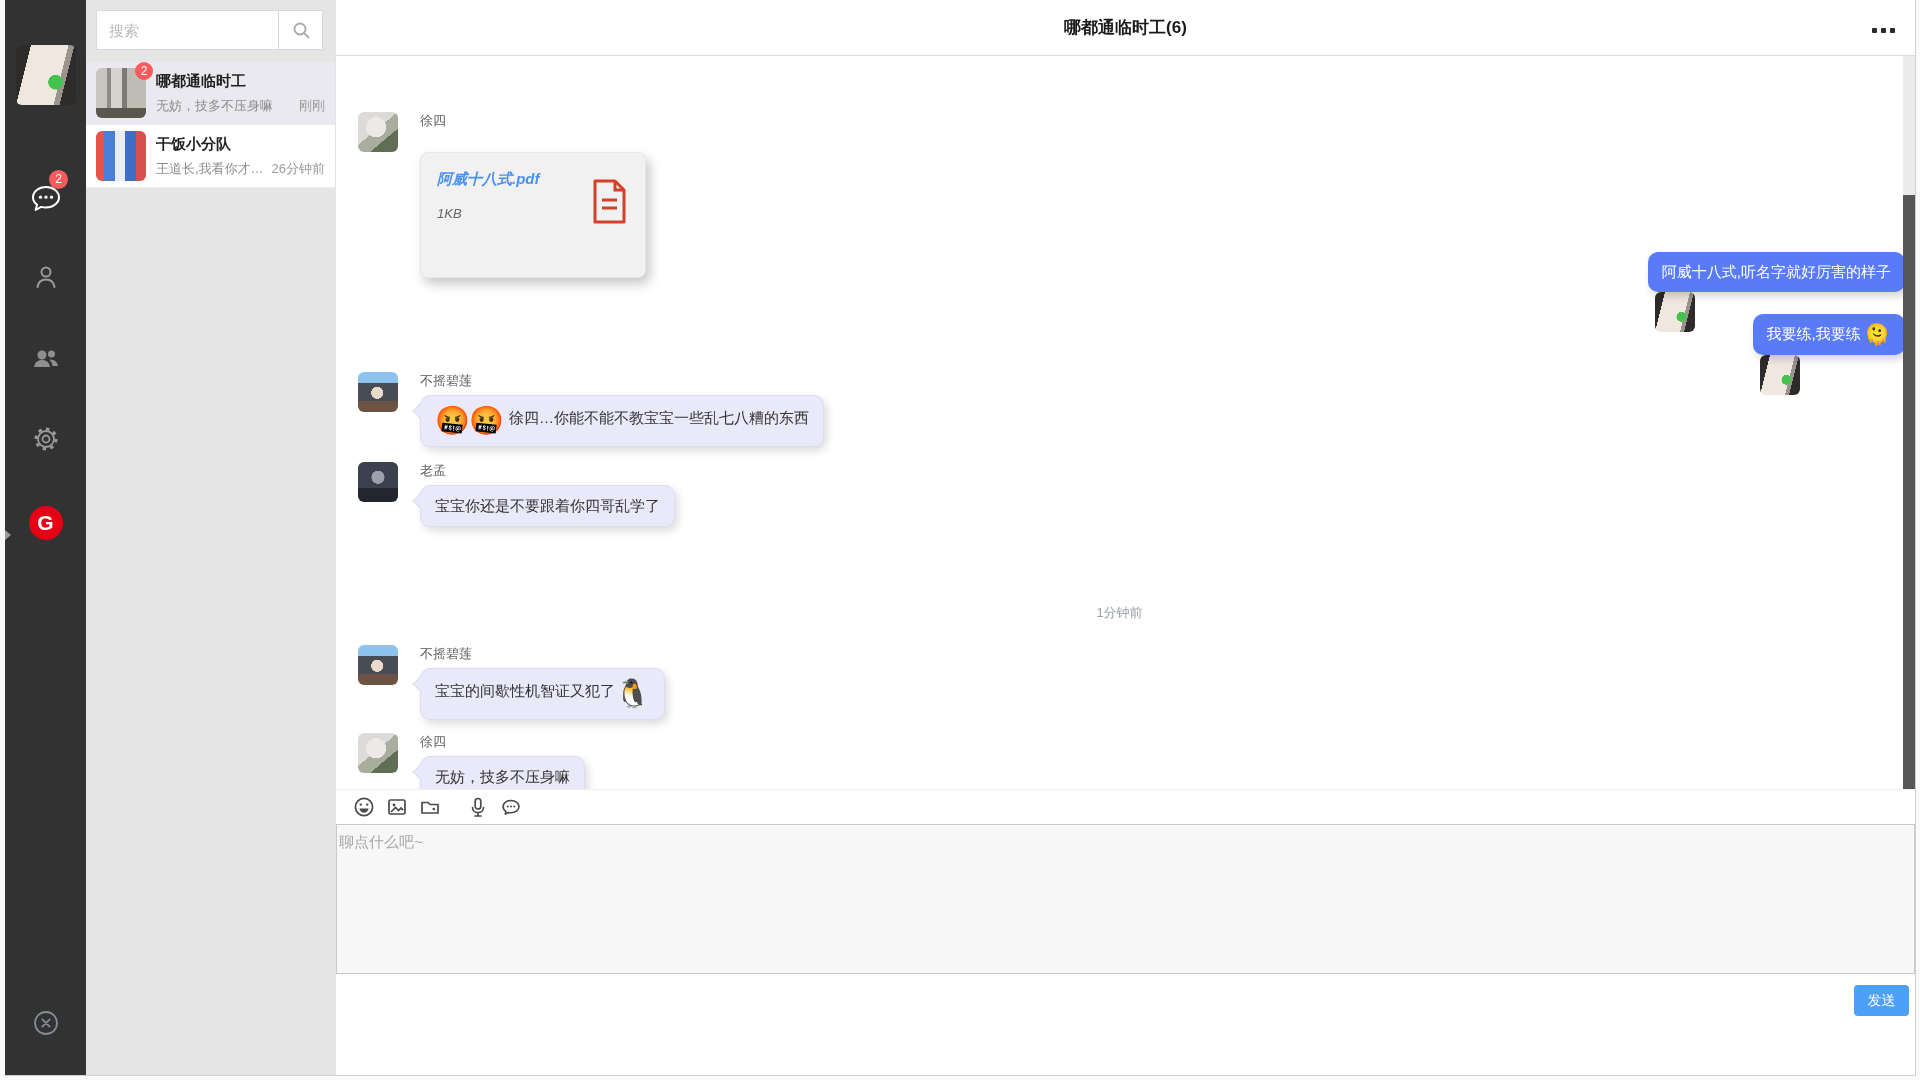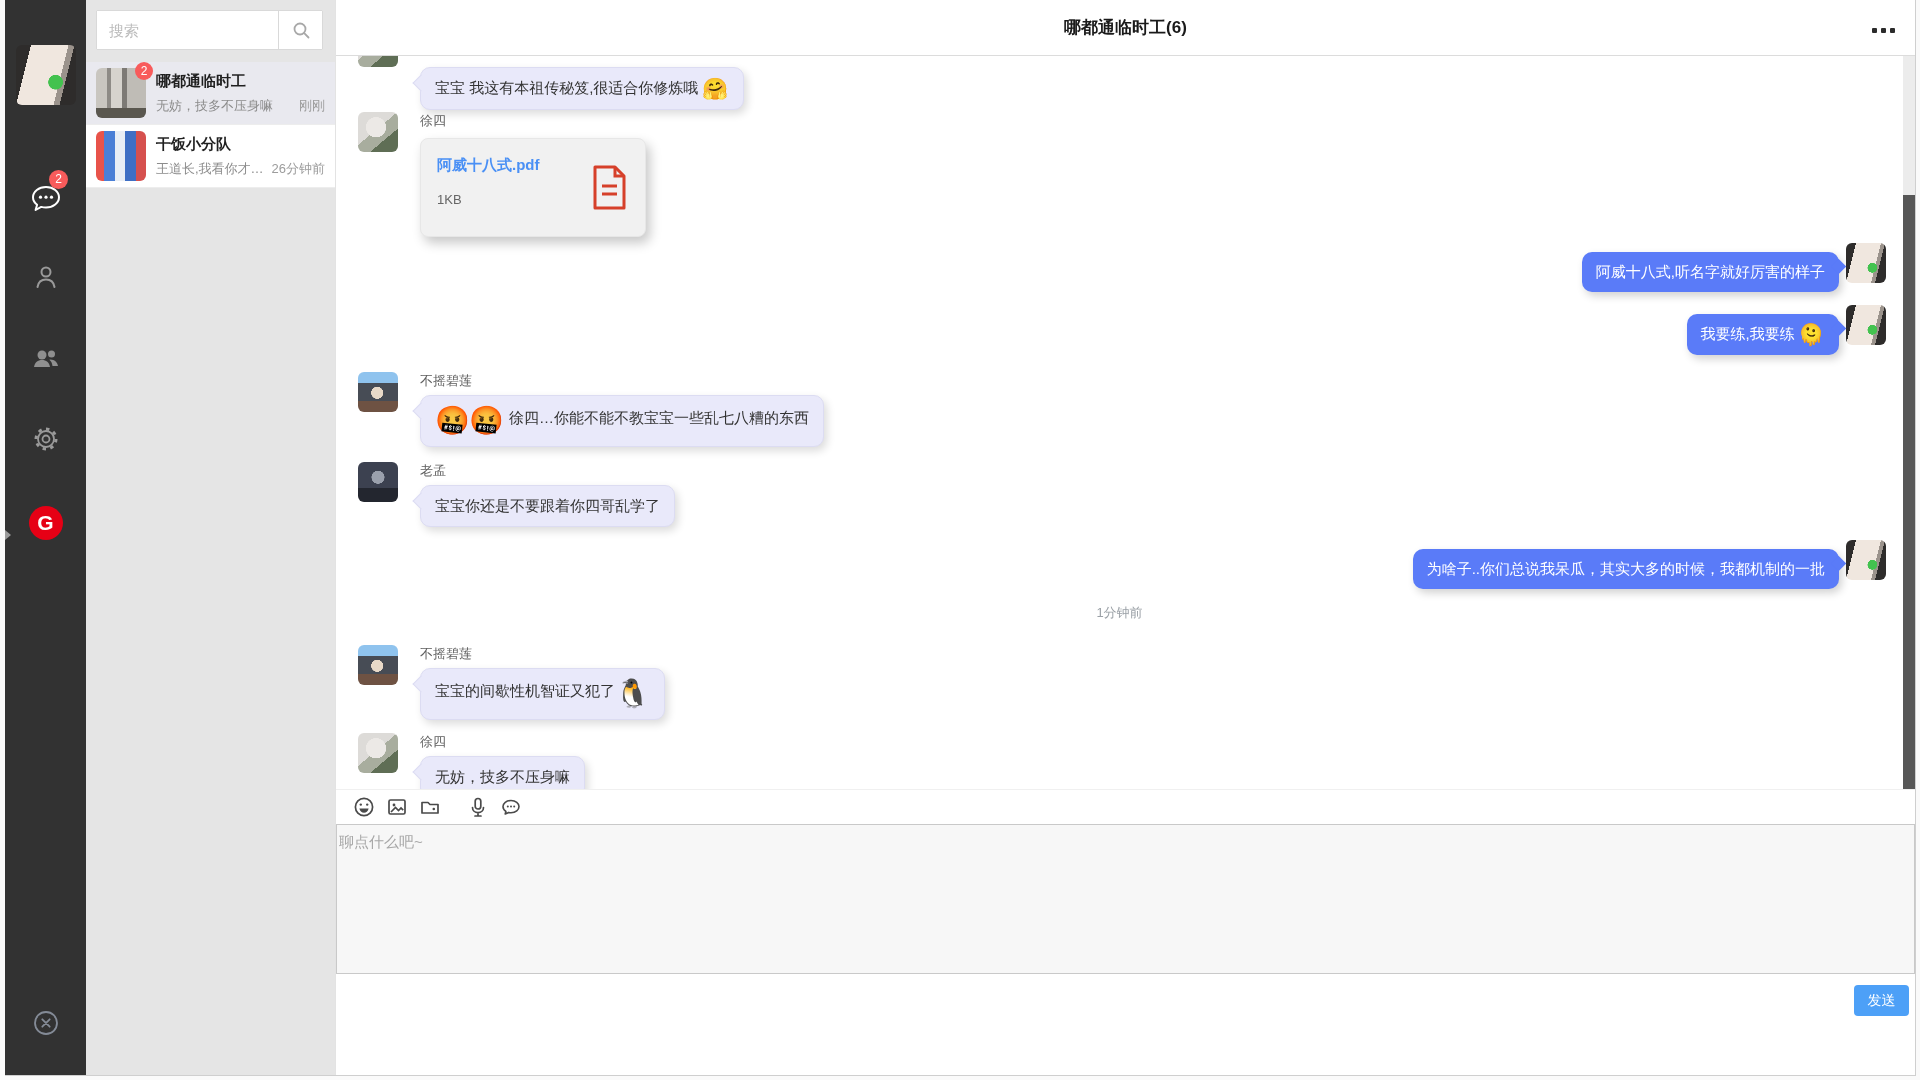--- a/index.html
+++ b/index.html
@@ -65,37 +65,37 @@
   .chat-title { position:absolute; left:0; right:0; top:0; line-height:56px; text-align:center; font-size:17px; font-weight:bold; color:#1a1a1a; }
   .more-btn { position:absolute; right:16px; top:24px; display:flex; gap:4px; cursor:pointer; padding:4px; }
   .more-btn i { width:5px; height:5px; background:#2b2b2b; border-radius:1px; }
 
   .msgs { position:absolute; left:0; top:56px; right:0; height:789px; overflow:hidden; background:#fff; }
 
   .scrollbar { position:absolute; right:0; top:0; width:12px; height:789px; background:#ececec; }
   .scroll-thumb { position:absolute; left:0; top:139px; width:12px; height:643px; background:#575757; }
 
   .row { position:absolute; left:22px; display:flex; align-items:flex-start; }
-  .row.right { left:auto; right:29px; }
+  .row.right { left:auto; right:10px;flex-direction:column; }
   .m-av { width:40px; height:40px; flex:none; }
   .m-body { margin-left:22px; }
   .m-name { font-size:13px; color:#5f5f5f; height:18px; line-height:18px; }
   .bubble { position:relative; display:inline-block; margin-top:5px; max-width:560px; padding:10px 14px; border-radius:10px;
             font-size:15px; color:#333; background:#e9e9fa; border:1px solid #dcdcf2; box-shadow:3px 4px 8px rgba(0,0,0,.14); line-height:20px; }
   .bubble::before { content:""; position:absolute; left:-6px; top:9px; width:11px; height:11px; background:inherit;
             border-left:1px solid #dcdcf2; border-bottom:1px solid #dcdcf2; transform:rotate(45deg); }
   .row.right .bubble { background:#5a7bf8; border:0; color:#fff; margin-top:9px; box-shadow:3px 4px 8px rgba(0,0,0,.18); }
   .row.right .bubble::before { left:auto; right:-5px; border:0; transform:rotate(-135deg); }
   .row.right .m-av { margin-left:7px; }
   .bubble .emj { font-size:21px; line-height:20px; vertical-align:-3px; }
   .bubble .emj-big { font-size:28px; line-height:30px; vertical-align:-7px; }
   .no-name .bubble { margin-top:40px; }
 
-  .file-card { position:relative; margin-top:8px; width:226px; height:99px; background:#f1f1f1; border:1px solid #e7e7e7;
-               border-radius:8px; box-shadow:4px 6px 12px rgba(0,0,0,.22); padding:17px 16px; cursor:pointer; }
+  .file-card { position:relative; margin-top:22px; width:226px; height:126px; background:#f1f1f1; border:1px solid #e7e7e7;
+               border-radius:8px; box-shadow:4px 6px 12px rgba(0,0,0,.22); padding:17px 16px; cursor:pointer;font-style:italic; }
   .file-name { font-size:15px; font-weight:bold; color:#4a90f5; }
   .file-size { font-size:13px; color:#666; margin-top:17px; }
   .file-icon { position:absolute; right:17px; top:26px; }
 
   .time-divider { position:absolute; left:0; right:12px; text-align:center; font-size:13px; color:#9aa0a6; }
 
   
   .toolbar { position:absolute; left:0; top:789px; right:0; height:35px; display:flex; align-items:center; padding-left:16px; border-top:1px solid #f0f0f0; background:#fff; }
   .tool { margin-right:9px; width:24px; height:24px; display:flex; align-items:center; justify-content:center; cursor:pointer; }
   .tool.gap { margin-left:15px; }
@@ -205,26 +205,20 @@
       <div class="chat-title">哪都通临时工(6)</div>
       <div class="more-btn">
           <i></i>
           <i></i>
           <i></i>
         </div>
     </div>
 
     <div class="msgs">
 
-      <div class="row no-name" style="top:-29px">
-        <div class="m-av av av-xusi"></div>
-        <div class="m-body">
-          <div class="bubble"><span>宝宝 我这有本祖传秘笈,很适合你修炼哦</span> <span class="emj">🤗</span></div>
-        </div>
-      </div>
 
       <div class="row" style="top:56px">
         <div class="m-av av av-xusi"></div>
         <div class="m-body">
           <div class="m-name">徐四</div>
           <div class="file-card">
             <div class="file-name">阿威十八式.pdf</div>
             <div class="file-size">1KB</div>
             <div class="file-icon">
               <svg width="37" height="45" viewBox="0 0 37 45" fill="none" stroke="#d6402a" stroke-width="3">
@@ -256,24 +250,20 @@
       </div>
 
       <div class="row" style="top:406px">
         <div class="m-av av av-laomeng"></div>
         <div class="m-body">
           <div class="m-name">老孟</div>
           <div class="bubble"><span>宝宝你还是不要跟着你四哥乱学了</span></div>
         </div>
       </div>
 
-      <div class="row right" style="top:484px">
-        <div class="bubble"><span>为啥子..你们总说我呆瓜，其实大多的时候，我都机制的一批</span></div>
-        <div class="m-av av av-self"></div>
-      </div>
 
       <div class="time-divider" style="top:548px">1分钟前</div>
 
       <div class="row" style="top:589px">
         <div class="m-av av av-bilian"></div>
         <div class="m-body">
           <div class="m-name">不摇碧莲</div>
           <div class="bubble"><span>宝宝的间歇性机智证又犯了</span><span class="emj-big">🐧</span></div>
         </div>
       </div>

